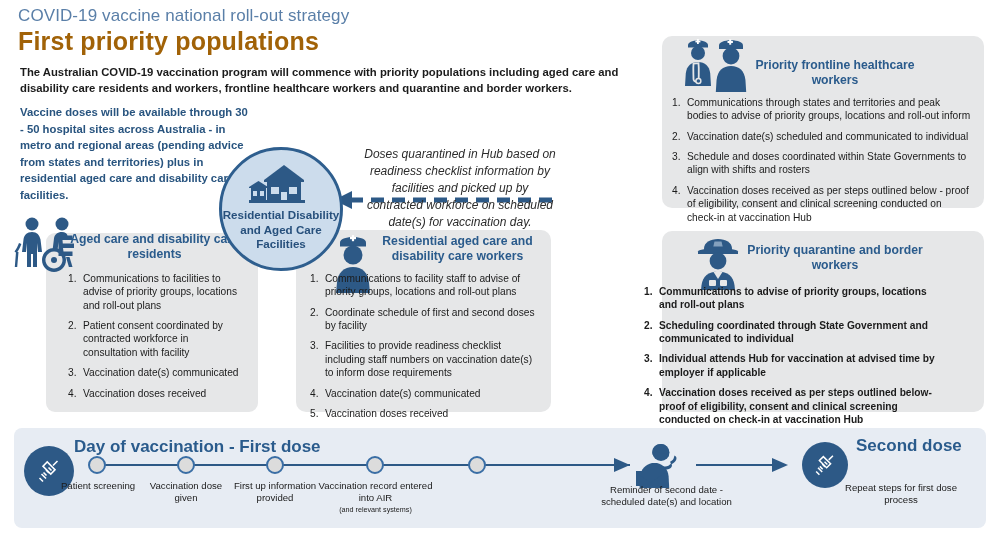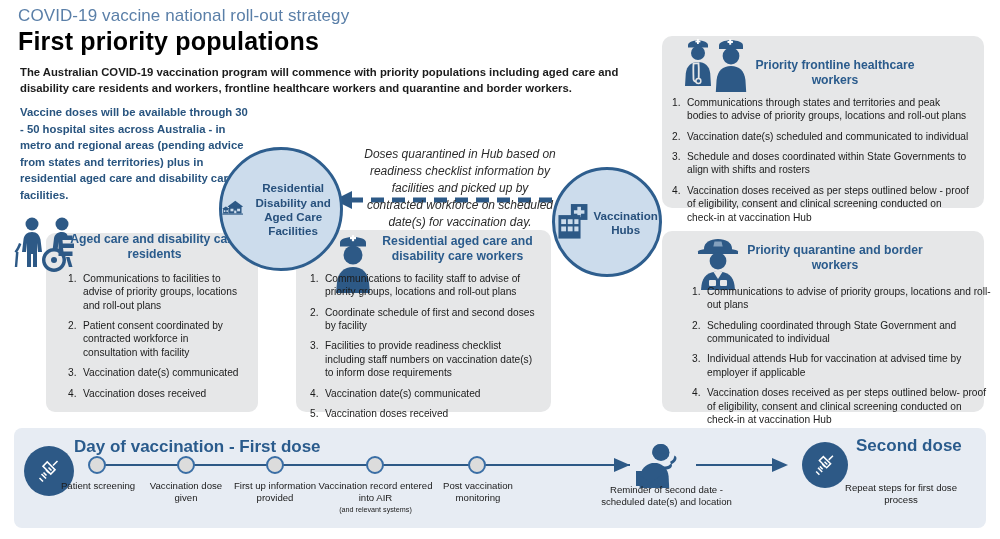--- a/index.html
+++ b/index.html
@@ -11,21 +11,21 @@
   }
   #page { position: relative; width: 1000px; height: 539px; padding-left: 20px; }
 
   
   .eyebrow {
     position: absolute; left: 18px; top: 6px;
     font-size: 17px; color: #5a7fa8; letter-spacing: .1px;
   }
   .maintitle {
     position: absolute; left: 18px; top: 27px;
-    font-size: 25px; font-weight: bold; color: #000000; letter-spacing: .2px;
+    font-size: 25px; font-weight: bold; color: #a16207; letter-spacing: .2px;
   }
   .logo {
     position: absolute; right: 14px; top: 8px;
     font-size: 26px; color: #0d0d0d; letter-spacing: .4px;
   }
   .logo .b { font-weight: bold; }
 
   .intro {
     position: absolute; left: 20px; top: 64px; width: 600px;
     font-size: 11.3px; font-weight: bold; color: #1b1b1b; line-height: 1.45;
@@ -54,21 +54,21 @@
   }
   ol.steps li::before {
     content: counter(st) ".";
     position: absolute; left: 0; top: 0;
   }
 
   
   .circle {
     position: absolute; border-radius: 50%;
     background: #ccdcec; border: 3px solid #2e5e8e;
-    display: flex; 
+    display: flex; flex-direction: column;
     align-items: center; justify-content: center;
   }
   .circle .clabel {
     font-size: 11.6px; font-weight: bold; color: #27507c;
     text-align: center; line-height: 1.24; margin-top: 2px;
   }
 
   .annot {
     position: absolute; font-style: italic; font-size: 12px;
     color: #2c2c2c; line-height: 1.42; text-align: center;
@@ -177,21 +177,21 @@
       <rect x="45.5" y="7" width="5.4" height="2" fill="#ffffff"></rect>
       <rect x="47.2" y="5.3" width="2" height="5.4" fill="#ffffff"></rect>
       <circle cx="49" cy="22" r="8.4"></circle>
       <path d="M49 32c-8.2 0-13.5 5-14.4 13.8L33.8 58h30.4l-.8-12.2C62.5 37 57.2 32 49 32z"></path>
     </g>
   </svg>
 
   <div class="panel-title" style="position:absolute; left:745px; top:58px; width:180px;">Priority frontline healthcare workers</div>
 
   <ol class="steps" style="position:absolute; left:672px; top:96px; width:300px;">
-    <li>Communications through states and territories and peak bodies to advise of priority groups, locations and roll-out plans</li>
+    <li>Communications through states and territories and peak bodies to advise of priority groups, locations and roll-out inform</li>
     <li>Vaccination date(s) scheduled and communicated to individual</li>
     <li>Schedule and doses coordinated within State Governments to align with shifts and rosters</li>
     <li>Vaccination doses received as per steps outlined below - proof of eligibility, consent and clinical screening conducted on check-in at vaccination Hub</li>
   </ol>
 
   <div class="panel rounded-all" style="left:662px; top:231px; width:322px; height:181px;"></div>
 
   <svg style="position:absolute; left:690px; top:236px;" width="56" height="54" viewBox="0 0 56 54">
     <g fill="#2d5986">
       <path d="M8 15.5c0-1.8 9-3.2 20-3.2s20 1.4 20 3.2v2.6H8z"></path>
@@ -200,21 +200,21 @@
       <circle cx="28" cy="25" r="8.4"></circle>
       <path d="M28 35.5c-9.5 0-15.5 5-16.5 13.8L11 54h34l-.5-4.7C43.5 40.5 37.5 35.5 28 35.5z"></path>
       <path d="M23.5 36l4.5 7 4.5-7-4.5-1.5z" fill="#e6e7e8"></path>
       <rect x="19" y="44" width="7" height="6" rx="1" fill="#e6e7e8"></rect>
       <rect x="30" y="44" width="7" height="6" rx="1" fill="#e6e7e8"></rect>
     </g>
   </svg>
 
   <div class="panel-title" style="position:absolute; left:745px; top:243px; width:180px;">Priority quarantine and border workers</div>
 
-  <ol class="steps" style="position:absolute; left:692px; top:285px; width:300px;">
+  <ol class="steps" style="position:absolute; left:644px; top:285px; width:300px;font-weight:bold;">
     <li>Communications to advise of priority groups, locations and roll-out plans</li>
     <li>Scheduling coordinated through State Government and communicated to individual</li>
     <li>Individual attends Hub for vaccination at advised time by employer if applicable</li>
     <li>Vaccination doses received as per steps outlined below- proof of eligibility, consent and clinical screening conducted on check-in at vaccination Hub</li>
   </ol>
 
   <svg class="dash-arrow" style="left:330px; top:188px;" width="225" height="24">
     <line x1="222" y1="12" x2="20" y2="12" stroke="#2d5986" stroke-width="5" stroke-dasharray="13,8"></line>
     <polygon points="4,12 22,3 22,21" fill="#2d5986"></polygon>
   </svg>
@@ -232,37 +232,20 @@
         <path d="M3 22h15v14H3z"></path>
         <path d="M10.5 17 1 23v1h19v-1z"></path>
         <rect x="5" y="27" width="4" height="5" fill="#ccdcec"></rect>
         <rect x="12" y="27" width="4" height="5" fill="#ccdcec"></rect>
         <rect x="1" y="36" width="56" height="3"></rect>
       </g>
     </svg>
     <div class="clabel">Residential Disability and Aged Care Facilities</div>
   </div>
 
-  <div class="circle" style="left:552px; top:167px; width:110px; height:110px;">
-    <svg width="54" height="52" viewBox="0 0 54 52" style="margin-top:-1px;">
-      <g fill="#2d5986">
-        <rect x="23" y="0" width="24" height="23"></rect>
-        <rect x="32.4" y="4" width="5.2" height="15" fill="#ccdcec"></rect>
-        <rect x="27.4" y="9" width="15.2" height="5" fill="#ccdcec"></rect>
-        <rect x="5" y="16" width="32" height="34"></rect>
-        <rect x="9" y="22" width="7" height="7" fill="#ccdcec"></rect>
-        <rect x="18.5" y="22" width="7" height="7" fill="#ccdcec"></rect>
-        <rect x="28" y="22" width="6" height="7" fill="#ccdcec"></rect>
-        <rect x="9" y="32.5" width="7" height="7" fill="#ccdcec"></rect>
-        <rect x="18.5" y="32.5" width="7" height="7" fill="#ccdcec"></rect>
-        <rect x="28" y="32.5" width="6" height="7" fill="#ccdcec"></rect>
-      </g>
-    </svg>
-    <div class="clabel">Vaccination Hubs</div>
-  </div>
 
   <div class="band"></div>
 
   <div class="icon-circle-navy" style="left:24px; top:446px; width:50px; height:50px;">
     <svg width="30" height="30" viewBox="0 0 30 30">
       <g stroke="#ffffff" stroke-width="1.6" fill="none">
         <line x1="23.5" y1="5" x2="19" y2="9.5"></line>
         <rect x="9.5" y="9" width="11" height="6" transform="rotate(45 15 12)"></rect>
         <line x1="7.5" y1="18" x2="12" y2="22.5"></line>
         <line x1="5.5" y1="22" x2="9" y2="25.5"></line>
@@ -295,23 +278,20 @@
     <span>First up information provided</span>
   </div>
 
   <div class="node" style="left:366px; top:456px;"></div>
   <div class="node-label" style="left:318px; top:480px; width:115px;">
     <span>Vaccination record entered into AIR</span>
     <span class="sub">(and relevant systems)</span>
   </div>
 
   <div class="node" style="left:468px; top:456px;"></div>
-  <div class="node-label" style="left:426px; top:480px; width:104px;">
-    <span>Post vaccination monitoring</span>
-  </div>
 
   <svg style="position:absolute; left:634px; top:442px;" width="58" height="46" viewBox="0 0 58 46">
     <g fill="#2d5986">
       <circle cx="27" cy="10.5" r="8.5"></circle>
       <path d="M27 2c-5 0-8.8 3.3-8.8 8.2 0 1 .2 2 .5 2.8 1.5-1 2.6-2.6 3-4.4 2.4 2.2 6.3 3.3 10.5 2.9.9 1 1.6 2.2 2 3.5.4-1.3.6-2.6.6-4C34.8 5.9 31.6 2 27 2z"></path>
       <path d="M40.5 13.5c1.6.6 2.4 2.4 1.8 4-.7 1.9-2.6 3.8-5.2 4.8l-1-2.6c1.8-.7 3-1.9 3.4-2.9z"></path>
       <path d="M37.2 21.6c1.2 1.3 1 3.3-.5 4.3-2.2 1.5-5.6 1.9-8.4 1.2l.8-2.8c1.9.4 4 .2 5.3-.6z"></path>
       <path d="M18 21c-6.5 1.6-11 6-11.8 13.2L5.6 46h29.6l-.6-11.8C33.8 27 29.4 22.4 23 21z"></path>
       <path d="M2 29h29v15H2z" fill="#2d5986"></path>
       <path d="M2 29h29L16.5 39.5z" fill="#ffffff" opacity=".92"></path>

